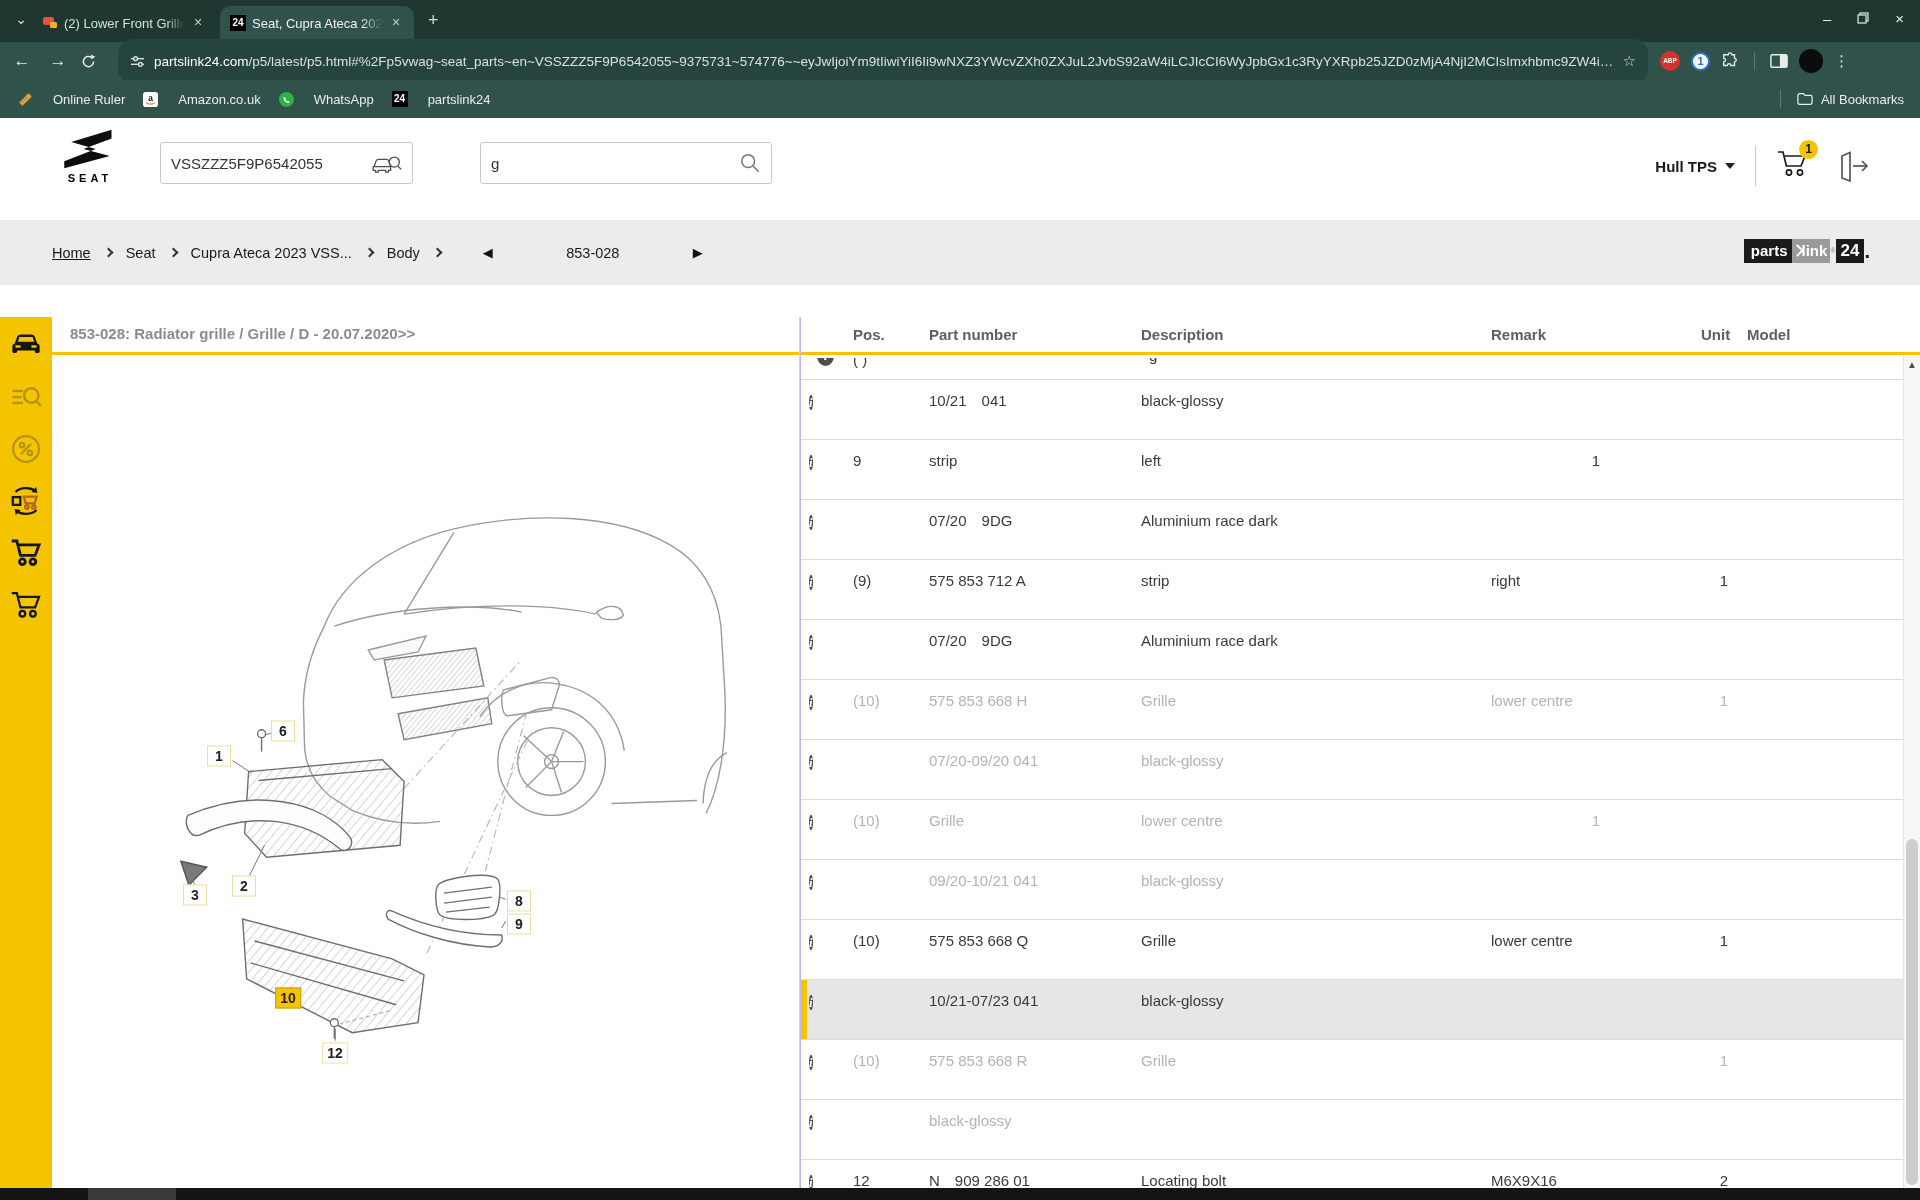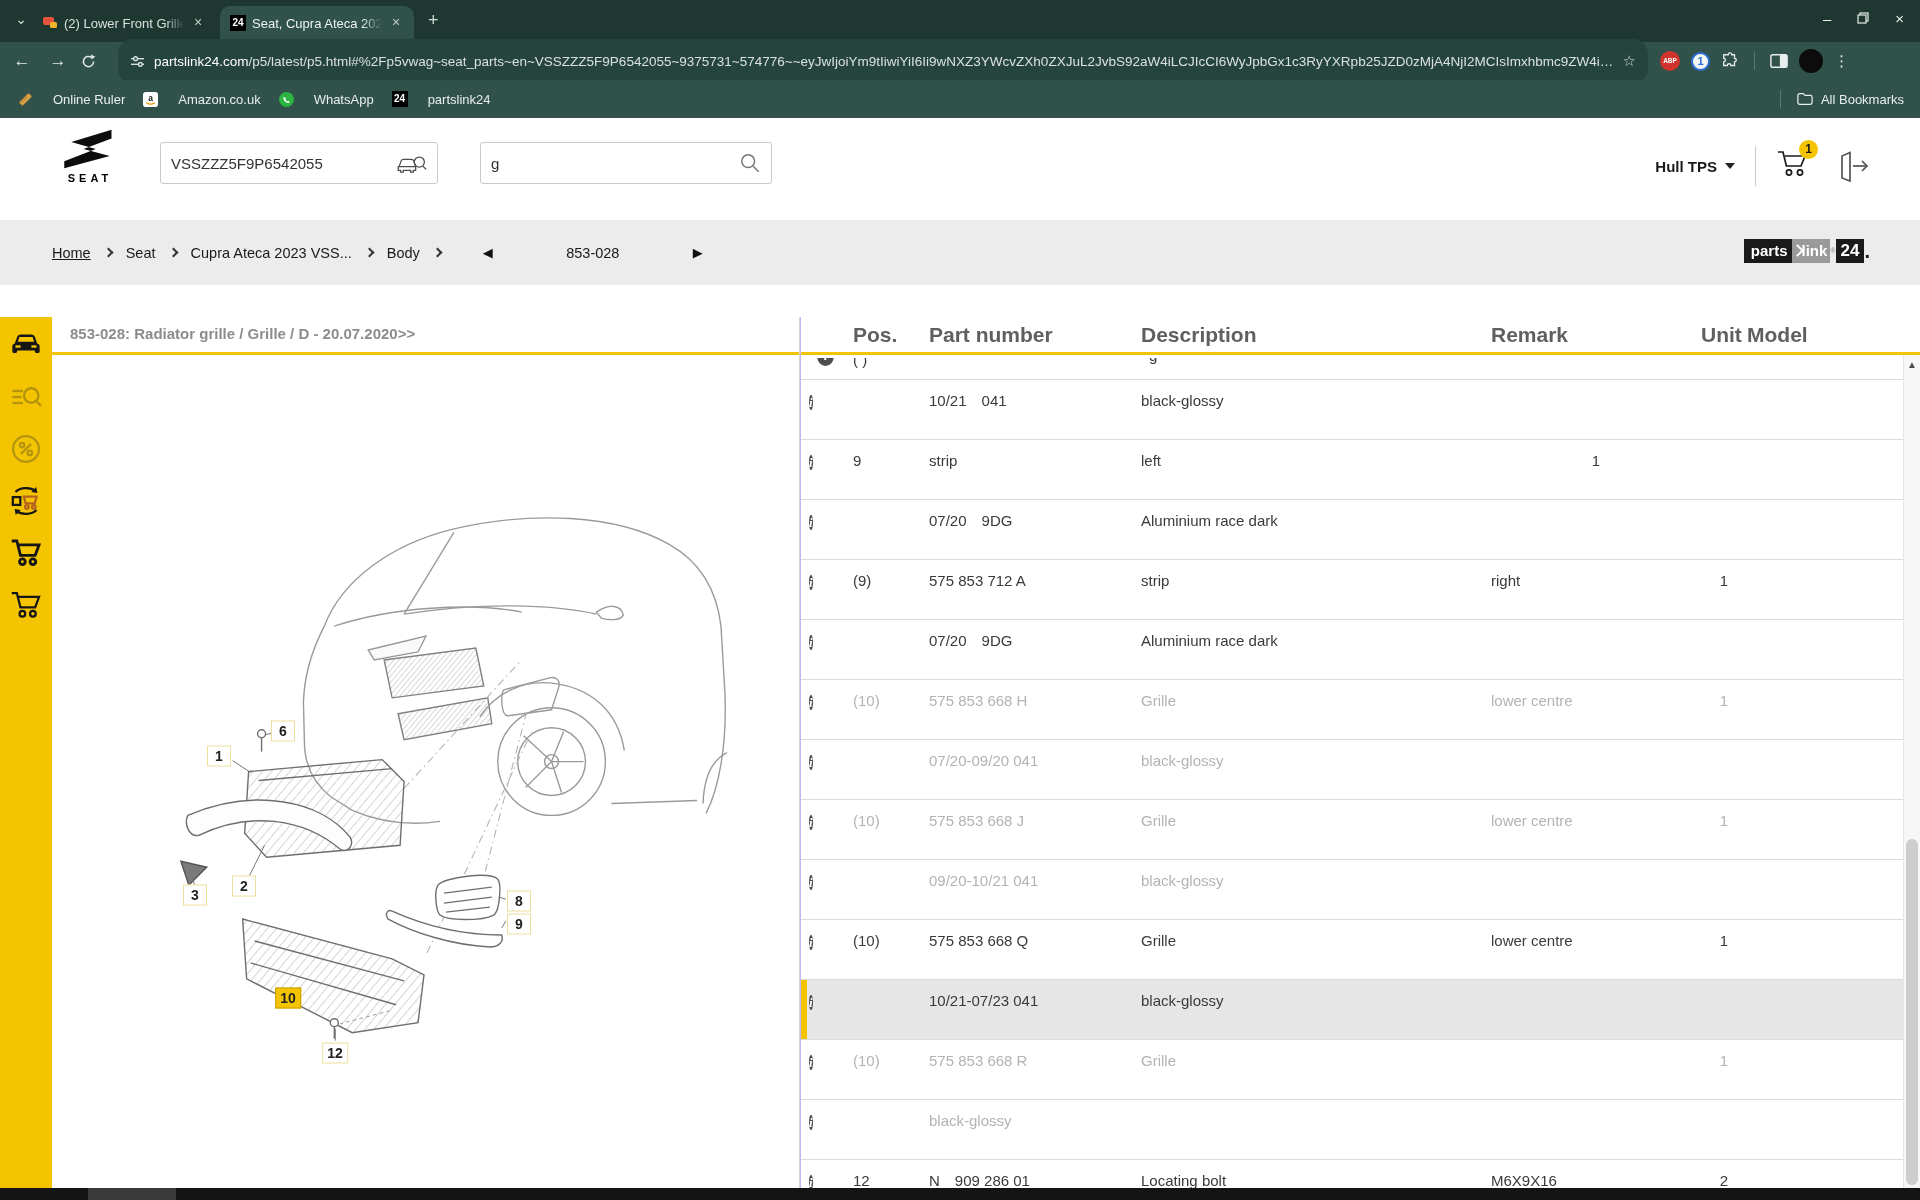--- a/index.html
+++ b/index.html
@@ -50,21 +50,21 @@
   .bm-sep { width:1px; height:18px; background:#587a71; margin-right:8px; }
 
   
   .site-header { position:absolute; left:0; top:118px; width:100%; height:102px; background:#fff; }
   .seat-logo { position:absolute; left:58px; top:10px; width:64px; text-align:center; }
   .seat-word { font-size:11px; font-weight:bold; letter-spacing:4px; color:#000; margin-top:2px; }
   .hd-input { position:absolute; top:24px; height:42px; border:1px solid #c9c9c9; border-radius:3px;
               background:#fff; display:flex; align-items:center; padding:0 10px; }
   .hd-input input { border:none; outline:none; flex:1; font-size:15px; color:#333;
                     font-family:"Liberation Sans",sans-serif; background:transparent; }
-  .vin-box { left:160px; width:278px;justify-content:flex-end; }
+  .vin-box { left:160px; width:253px;justify-content:flex-end; }
   .q-box { left:480px; width:292px; }
   .hd-right { position:absolute; right:50px; top:28px; display:flex; align-items:center; gap:20px; }
   .dealer { display:flex; align-items:center; gap:8px; font-size:15px; font-weight:bold; color:#1a1a1a; }
   .caret-down { width:0; height:0; border-left:5px solid transparent; border-right:5px solid transparent;
                 border-top:6px solid #222; }
   .hd-divider { width:1px; height:40px; background:#c9c9c9; }
   .cart-wrap { position:relative; width:40px; height:36px; }
   .cart-badge { position:absolute; right:-2px; top:-8px; width:19px; height:19px; border-radius:50%;
                 background:#f5c400; color:#1a1a1a; font-size:12px; font-weight:bold; text-align:center;
                 line-height:19px; }
@@ -99,21 +99,21 @@
   .panel-head { height:38px; line-height:34px; font-size:15px; font-weight:bold; color:#8c8c8c;
                 padding-left:18px; border-bottom:3px solid #f5c400; white-space:nowrap; }
   .diagram-stage { position:absolute; left:0; top:41px; width:748px; height:862px; }
   .part-label { position:absolute; transform:translate(-50%,-50%); min-width:24px; height:21px;
                 padding:0 4px; background:#fff; border:1px solid #eede9b; color:#222; font-weight:bold;
                 font-size:14px; line-height:19px; text-align:center; }
   .part-label.hl { background:#f5c400; border-color:#c9a000; }
 
   .table-panel { position:absolute; left:801px; top:0; width:1119px; height:903px; background:#fff; }
   .grid-cols { display:grid; grid-template-columns:34px 86px 212px 350px 210px 46px 1fr; }
-  .tbl-head { height:38px; border-bottom:3px solid #f5c400; align-items:center; font-size:21px;
+  .tbl-head { height:38px; border-bottom:3px solid #f5c400; align-items:center; font-size:15px;
               font-weight:bold; color:#5f5f5f; padding-left:8px; }
   .tbl-head .c-pos { padding-left:10px; }
   .tbl-head .c-unit { text-align:left; }
   .rows { position:absolute; left:0; top:41px; width:1102px; height:862px; overflow:hidden; }
   .row { height:60px; border-bottom:1px solid #dcdcdc; padding:12px 0 0 8px; position:relative;
          font-size:15px; color:#3a3a3a; }
   .row.muted .cell { color:#b3b3b3; }
   .row.highlighted { background:#e6e6e6; }
   .row.highlighted::before { content:""; position:absolute; left:0; top:0; bottom:0; width:6px;
                              background:#f5c400; }
@@ -579,21 +579,20 @@
     <span class="cell c-pn"><span class="pn-main">07/20-09/20 041</span></span>
     <span class="cell c-desc">black-glossy</span>
     <span class="cell c-remark"></span>
     <span class="cell c-unit"></span>
     <span class="cell c-model"></span>
   </div>
 
   <div class="row grid-cols muted">
     <span><span class="info-i">i</span></span>
     <span class="cell c-pos">(10)</span>
-    <span class="cell c-pn"><span class="pn-main">575 853 668 J</span></span>
     <span class="cell c-desc">Grille</span>
     <span class="cell c-remark">lower centre</span>
     <span class="cell c-unit">1</span>
     <span class="cell c-model"></span>
   </div>
 
   <div class="row grid-cols muted">
     <span><span class="info-i">i</span></span>
     <span class="cell c-pos"></span>
     <span class="cell c-pn"><span class="pn-main">09/20-10/21 041</span></span>

